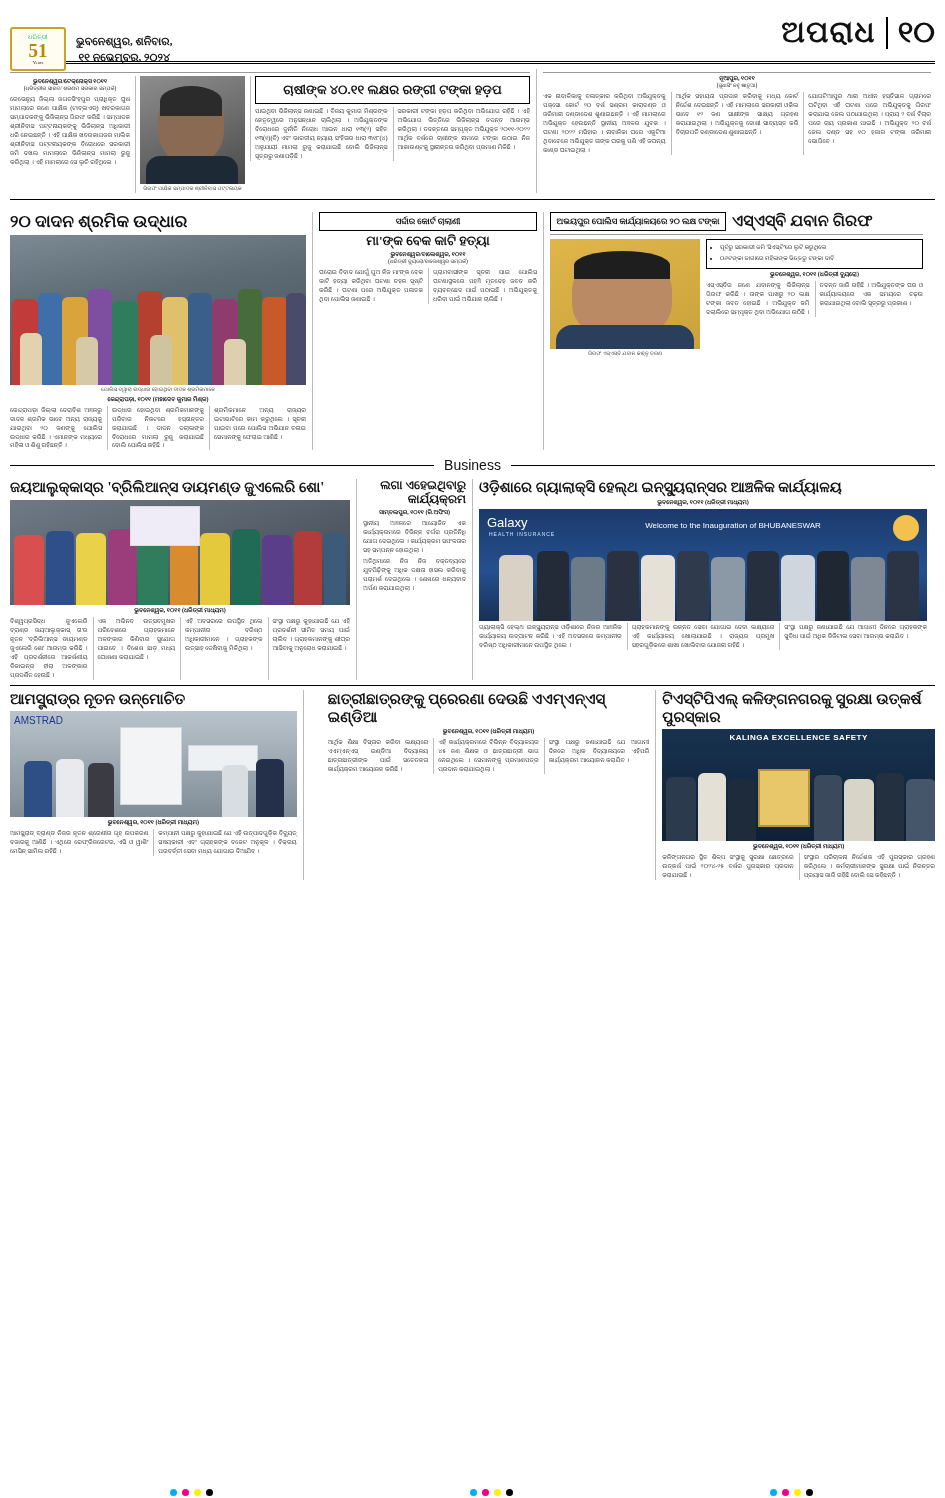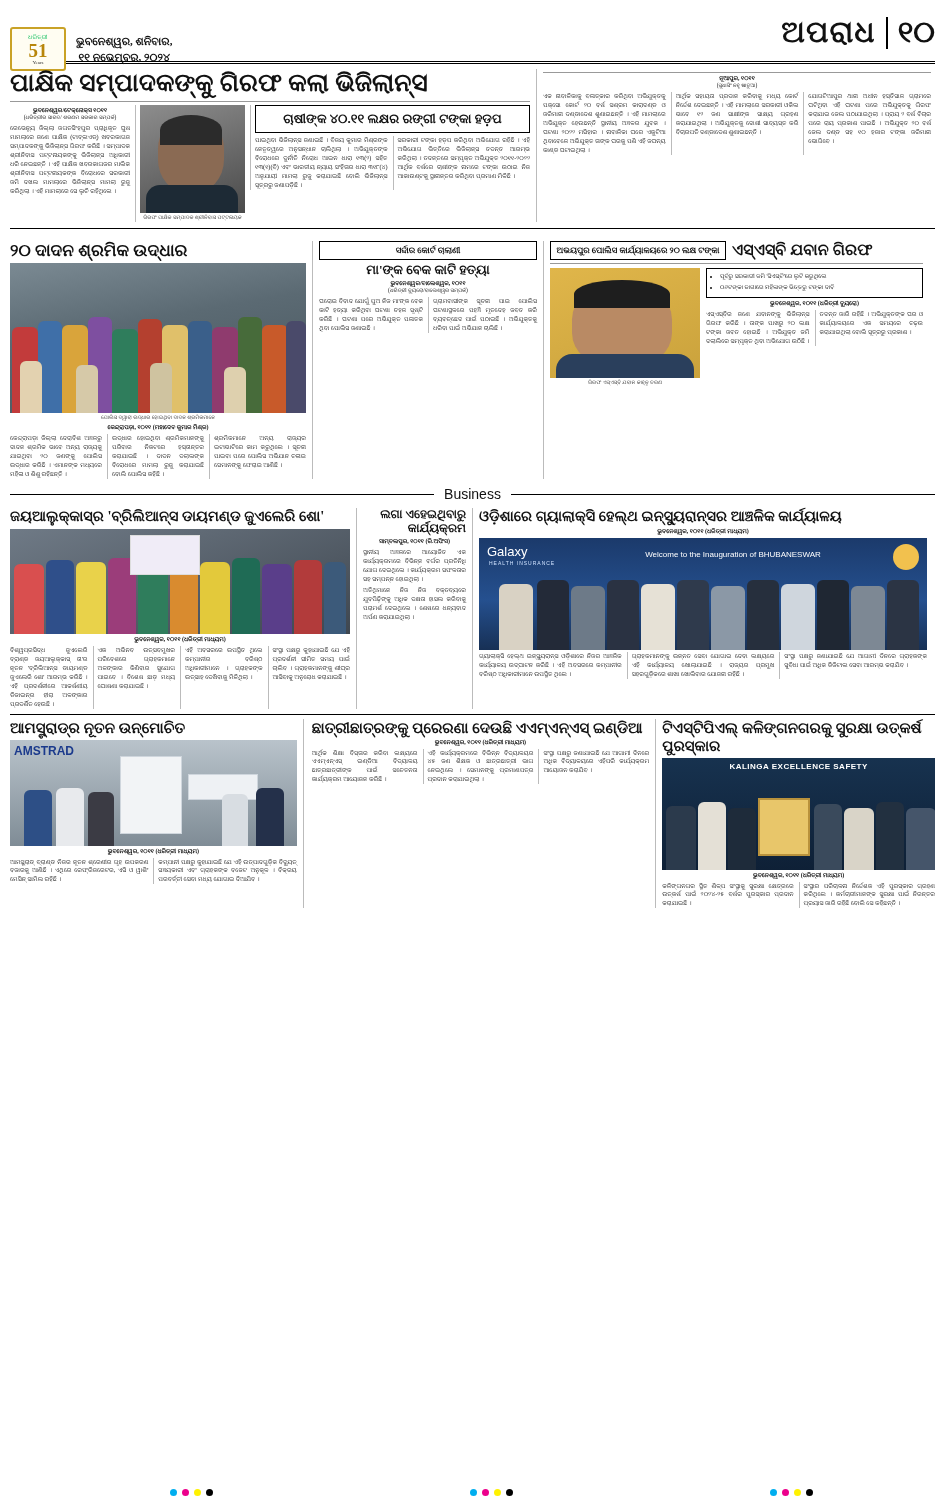--- a/index.html
+++ b/index.html
@@ -109,21 +109,20 @@
     <div class="section-title">
       <span class="name">ଅପରାଧ</span>
       <span class="divider"></span>
       <span class="pageno">୧୦</span>
     </div>
   </div>
 
   <div class="top-wrap">
 
     <div class="top-left">
-      <div class="mainhead">ପାକ୍ଷିକ ସମ୍ପାଦକଙ୍କୁ ଗିରଫ କଲା ଭିଜିଲାନ୍ସ</div>
       <div class="thin mt3"></div>
 
       <div class="cols3 mt3" style="align-items:flex-start;">
 
         <div class="c" style="width:120px;flex:0 0 120px;">
           <div class="byline">
             <span>ଭୁବନେଶ୍ୱର/ଟେକ୍ନୋକ୍ସ ୧୦୧୧</span>
             <span class="sub">(ଧରିତ୍ରୀର ସାରଦ/ ଶରଣମ ସରକାର ସମ୍ପର୍କ)</span>
           </div>
           <div class="body-text">ରେଭେନ୍ୟୁ ଜିଲ୍ଲା ଜଗତସିଂହପୁର ପ୍ରାଧିକୃତ ଘୁଷ ମାମଲାରେ ଜଣେ ପାକ୍ଷିକ (ଟାବ୍ଲଏଡ୍‌) ଖବରକାଗଜ ସମ୍ପାଦକଙ୍କୁ ଭିଜିଲାନ୍ସ ଗିରଫ କରିଛି । ସମ୍ପାଦକ ଶ୍ରୀନିବାସ ପଟ୍ଟନାୟକଙ୍କୁ ଭିଜିଲାନ୍ସ ଅଧିକାରୀ ଧରି ନେଇଛନ୍ତି । ଏହି ପାକ୍ଷିକ ଖବରକାଗଜର ମାଲିକ ଶ୍ରୀନିବାସ ପଟ୍ଟନାୟକଙ୍କ ବିରୋଧରେ ସରକାରୀ ଜମି ଦଖଲ ମାମଲାରେ ଭିଜିଲାନ୍ସ ମାମଲା ରୁଜୁ କରିଥିଲା । ଏହି ମାମଲାରେ ସେ ଲୁଚି ରହିଥିଲେ ।</div>
@@ -317,39 +316,39 @@
     </div>
   </div>
 
   <div class="rule-h" style="margin-top:5px;"></div>
 
   <div class="top-wrap" style="margin-top:4px;">
 
     <div style="width:288px;">
       <div class="hl-low">ଆମସ୍ଟ୍ରାଡ୍‌ର ନୂତନ ଉନ୍ମୋଚିତ</div>
       <div class="photo imgbox mt3" style="height:106px;background:linear-gradient(180deg,#b9c3cb,#7f8c96);">
-        <div style="position:absolute;left:4px;top:4px;color:#1b3a8c;font-size:12px;font-weight:bold;font-family:'Liberation Sans',sans-serif;">AMSTRAD</div>
+        <div style="position:absolute;left:4px;top:4px;color:#1b3a8c;font-size:10px;font-weight:normal;font-family:'Liberation Sans',sans-serif;">AMSTRAD</div>
         <div style="position:absolute;left:110px;top:16px;width:62px;height:78px;background:#f2f4f6;border:1px solid #cfd6dd;"></div>
         <div style="position:absolute;left:178px;top:34px;width:70px;height:26px;background:#eef1f4;border:1px solid #cfd6dd;"></div>
         <div class="crowd">
           <i style="left:14px;width:28px;height:56px;background:#2d4f86"></i>
           <i style="left:46px;width:28px;height:58px;background:#e8eaed"></i>
           <i style="left:78px;width:26px;height:54px;background:#3b3b44"></i>
           <i style="left:246px;width:28px;height:58px;background:#24304a"></i>
           <i style="left:212px;width:26px;height:52px;background:#d8dde2"></i>
         </div>
       </div>
       <div class="byline">ଭୁବନେଶ୍ୱର, ୧୦୧୧ (ଧରିତ୍ରୀ ମାଧ୍ୟମ)</div>
       <div class="cols2 mt2">
         <div class="c body-text">ଆମସ୍ଟ୍ରାଡ୍ ବ୍ରାଣ୍ଡ ନିଜର ନୂତନ ଶ୍ରେଣୀର ଗୃହ ଉପକରଣ ବଜାରକୁ ଆଣିଛି । ଏଥିରେ ରେଫ୍ରିଜରେଟର, ଏସି ଓ ୱାଶିଂ ମେସିନ୍ ସାମିଲ ରହିଛି ।</div>
         <div class="c body-text col-rule" style="padding-left:4px;">କମ୍ପାନୀ ପକ୍ଷରୁ କୁହାଯାଇଛି ଯେ ଏହି ଉତ୍ପାଦଗୁଡ଼ିକ ବିଦ୍ୟୁତ୍ ସଞ୍ଚୟକାରୀ ଏବଂ ଗ୍ରାହକଙ୍କ ବଜେଟ ଅନୁକୂଳ । ବିକ୍ରୟ ପରବର୍ତ୍ତୀ ସେବା ମଧ୍ୟ ଯୋଗାଇ ଦିଆଯିବ ।</div>
       </div>
     </div>
 
-    <div class="col-rule" style="width:348px;padding-left:8px;">
+    <div class="col-rule" style="width:348px;padding-left:24px;">
       <div class="hl-low">ଛାତ୍ରୀଛାତ୍ରଙ୍କୁ ପ୍ରେରଣା ଦେଉଛି ଏଏମ୍‌ଏନ୍‌ଏସ୍ ଇଣ୍ଡିଆ</div>
       <div class="byline mt2">ଭୁବନେଶ୍ୱର, ୧୦୧୧ (ଧରିତ୍ରୀ ମାଧ୍ୟମ)</div>
       <div class="cols3 mt2">
         <div class="c body-text">ଆର୍ଥିକ ଶିକ୍ଷା ବିସ୍ତାର କରିବା ଲକ୍ଷ୍ୟରେ ଏଏମ୍‌ଏନ୍‌ଏସ୍ ଇଣ୍ଡିଆ ବିଦ୍ୟାଳୟ ଛାତ୍ରଛାତ୍ରୀଙ୍କ ପାଇଁ ସଚେତନତା କାର୍ଯ୍ୟକ୍ରମ ଆୟୋଜନ କରିଛି ।</div>
         <div class="c body-text col-rule" style="padding-left:4px;">ଏହି କାର୍ଯ୍ୟକ୍ରମରେ ବିଭିନ୍ନ ବିଦ୍ୟାଳୟର ୪୫ ଜଣ ଶିକ୍ଷକ ଓ ଛାତ୍ରଛାତ୍ରୀ ଭାଗ ନେଇଥିଲେ । ସେମାନଙ୍କୁ ପ୍ରମାଣପତ୍ର ପ୍ରଦାନ କରାଯାଇଥିଲା ।</div>
         <div class="c body-text col-rule" style="padding-left:4px;">ସଂସ୍ଥା ପକ୍ଷରୁ ଜଣାଯାଇଛି ଯେ ଆଗାମୀ ଦିନରେ ଅଧିକ ବିଦ୍ୟାଳୟରେ ଏହିପରି କାର୍ଯ୍ୟକ୍ରମ ଆୟୋଜନ କରାଯିବ ।</div>
       </div>
     </div>
 
     <div class="col-rule" style="width:281px;padding-left:6px;">

